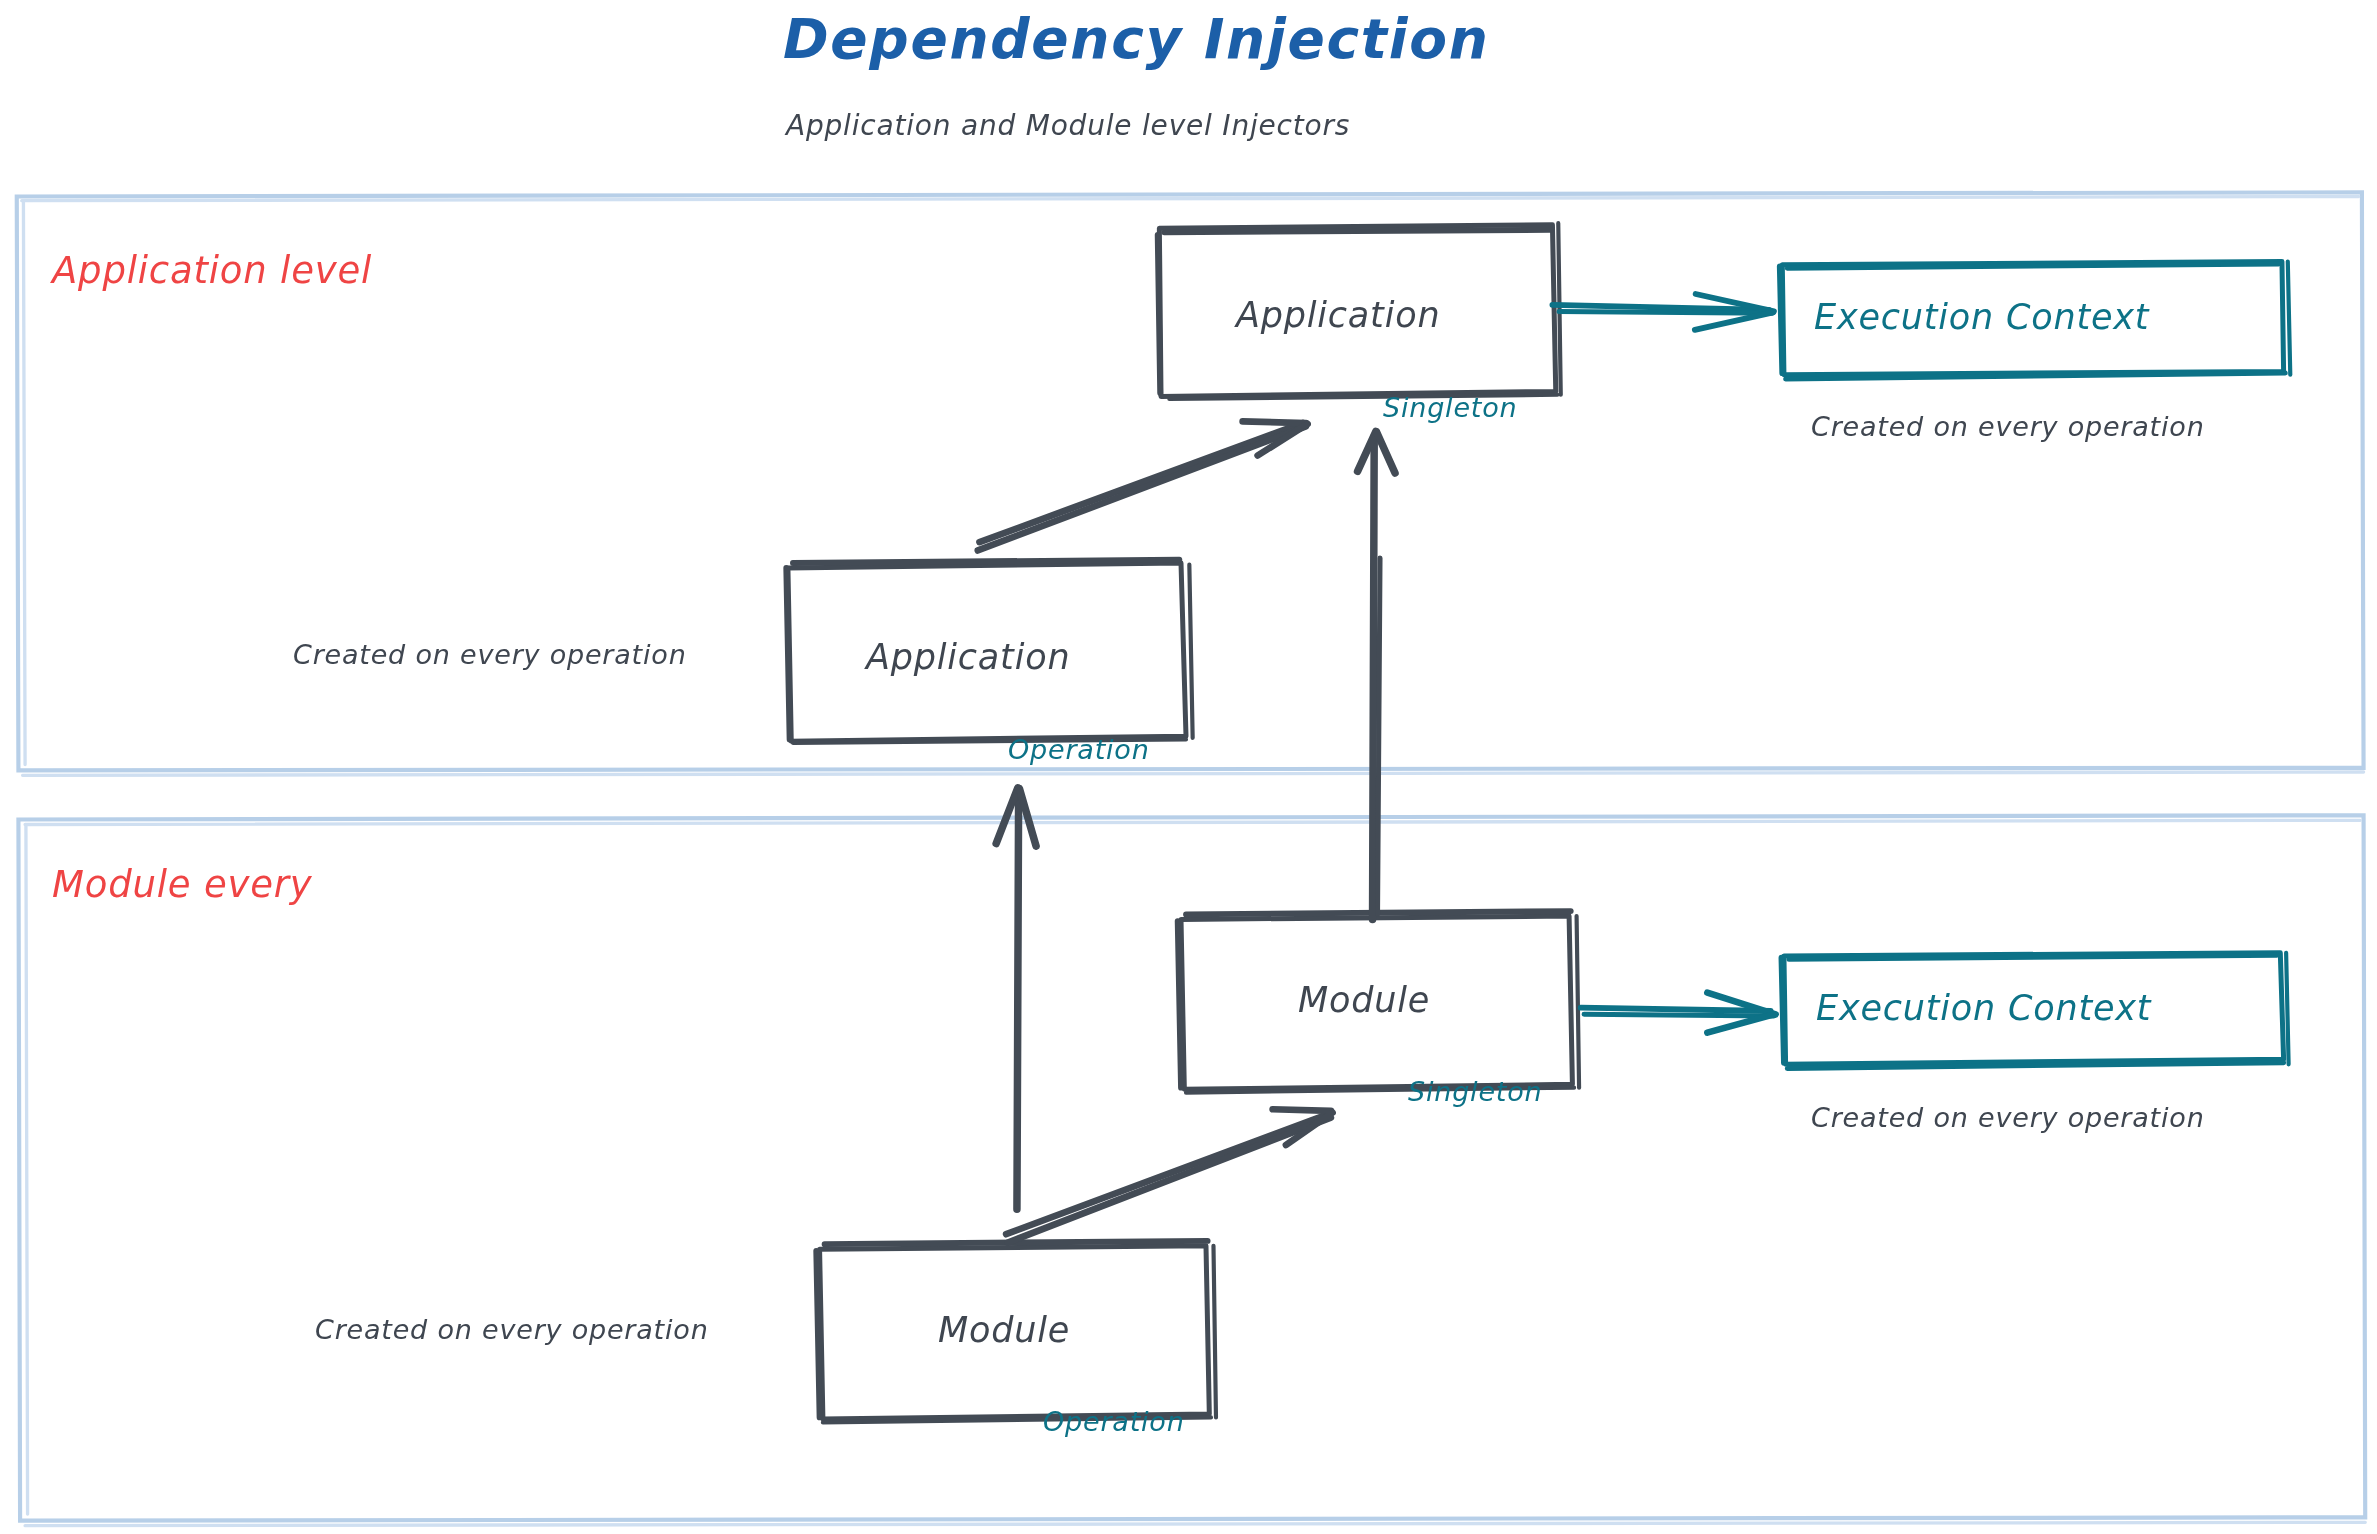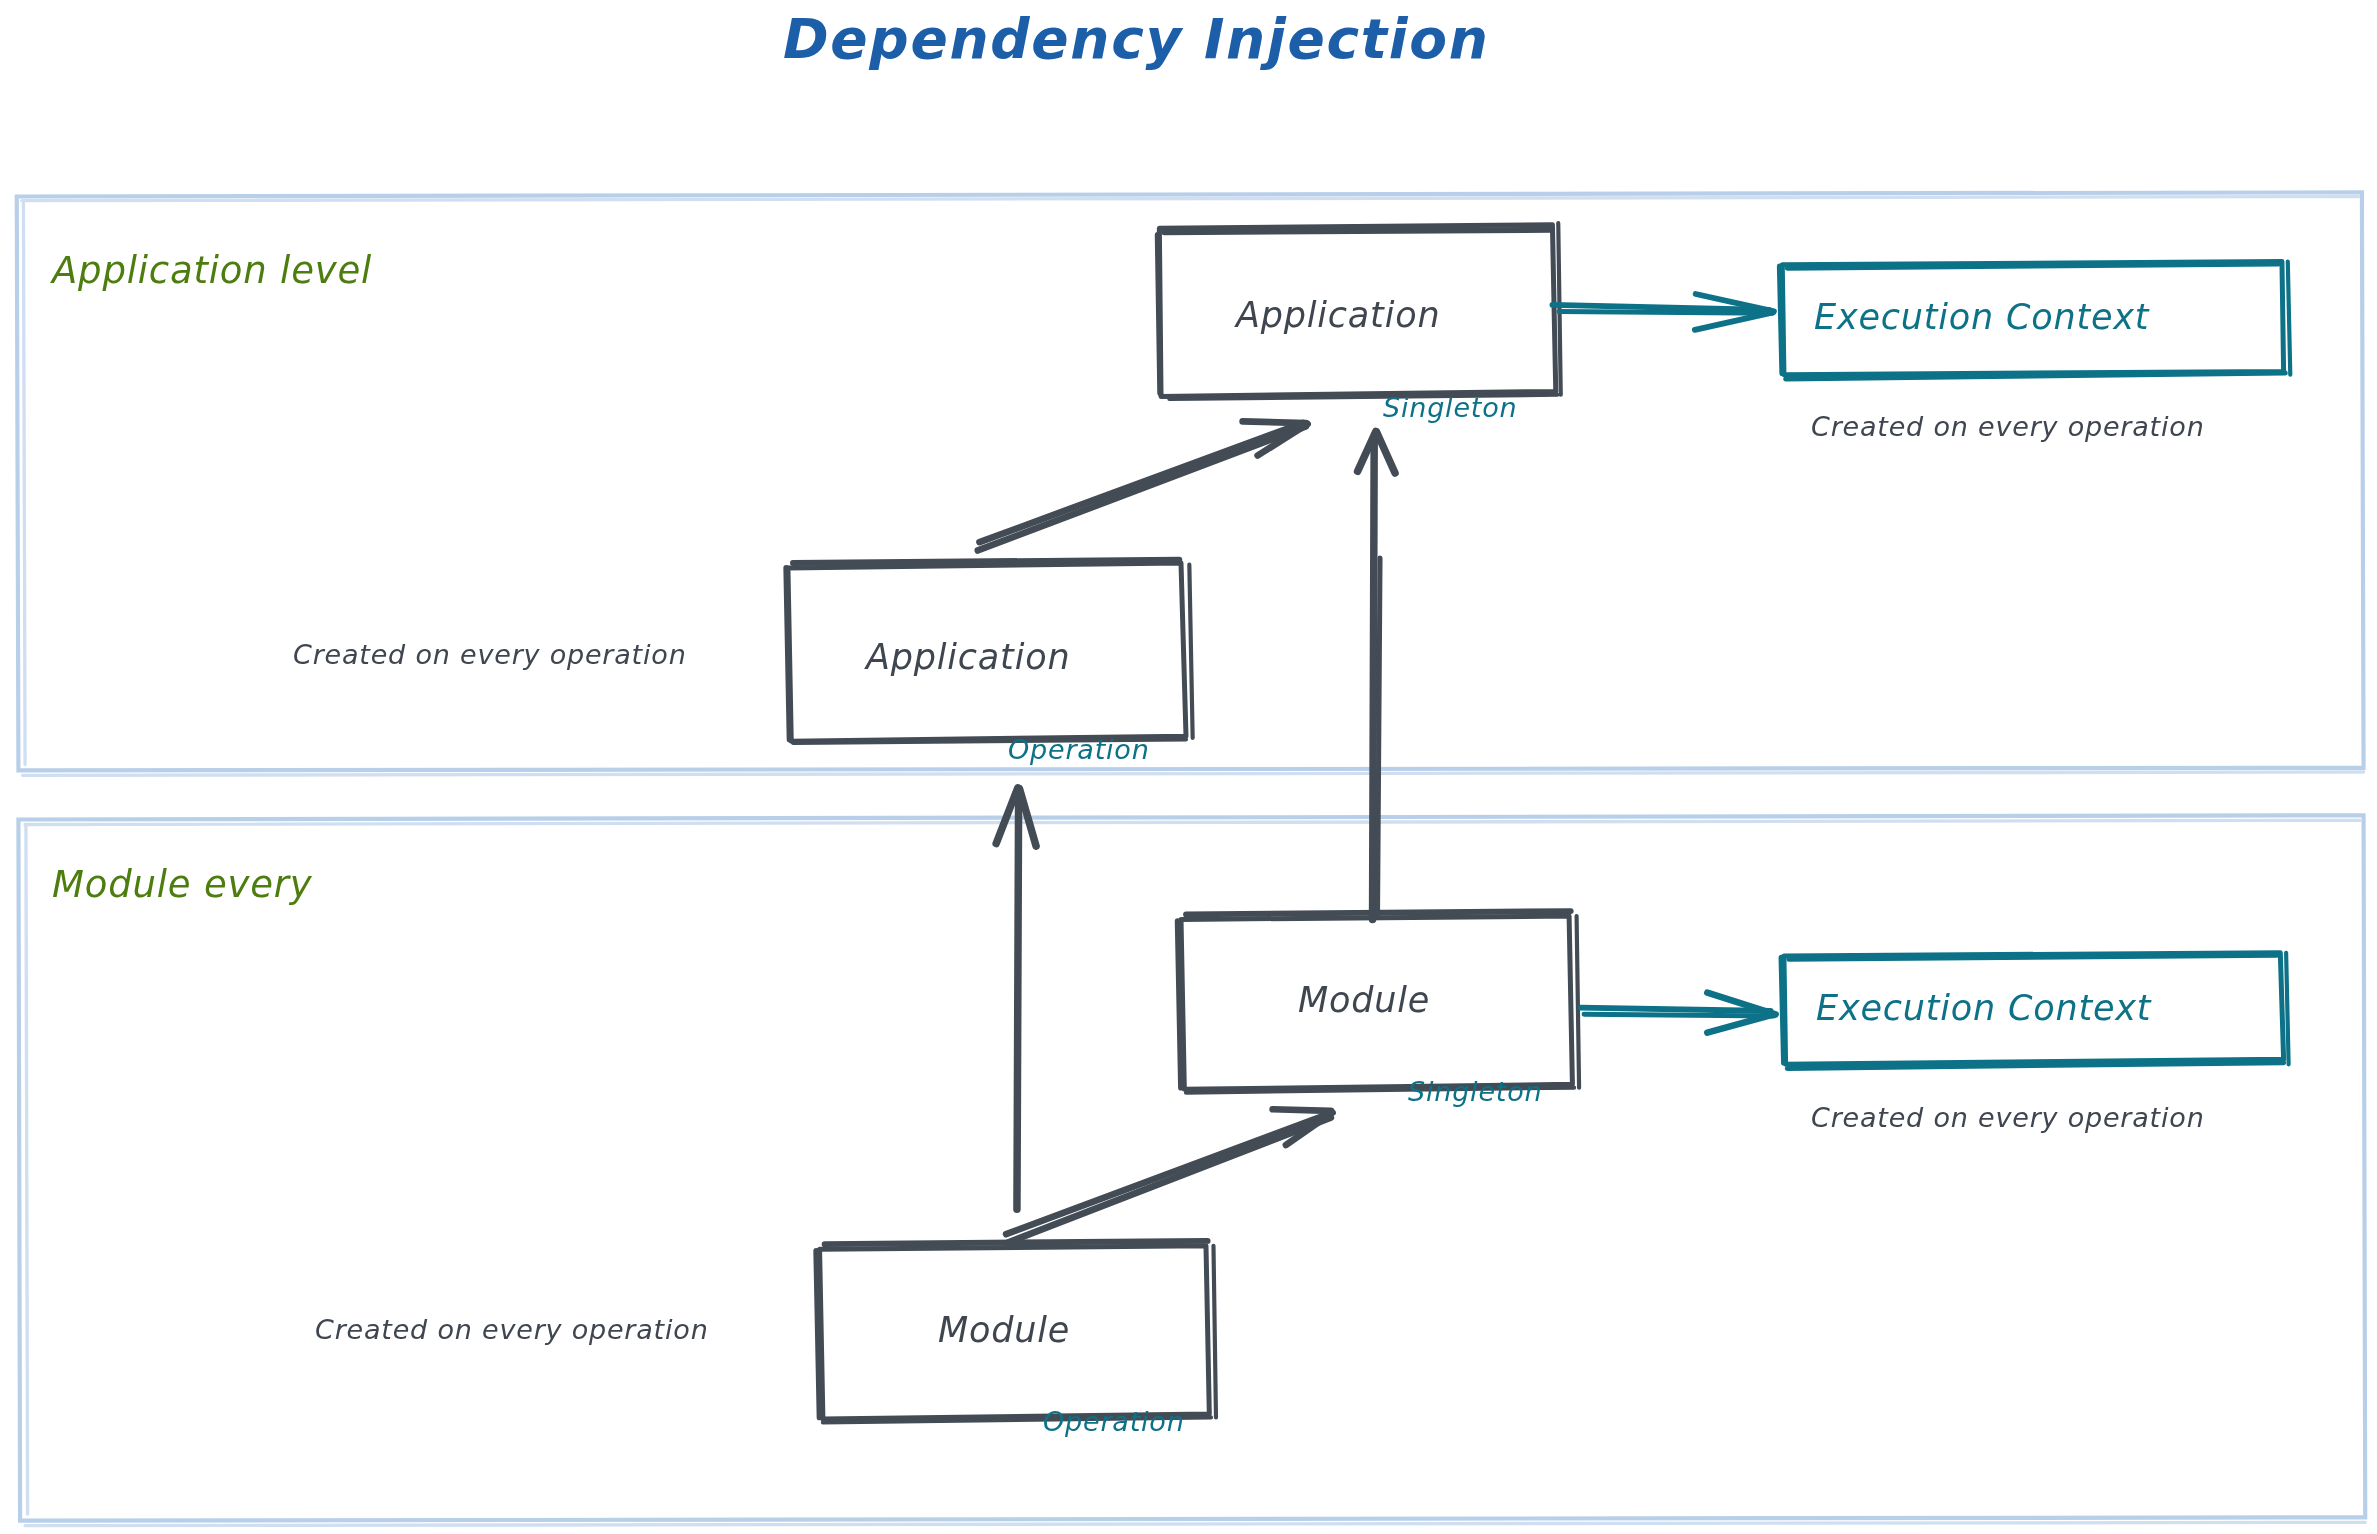--- a/index.html
+++ b/index.html
@@ -41,21 +41,21 @@
     font-weight: 600;
     letter-spacing: 1.7px;
   }
   .subtitle {
     color: #3f4650;
     font-size: 28px;
     font-style: italic;
     letter-spacing: 0.8px;
   }
   .lane-label {
-    color: #4d7c0f;
+    color: #ef4444;
     font-size: 37px;
     font-style: italic;
     letter-spacing: 0.8px;
   }
   .node-title {
     color: #3f4650;
     font-size: 35px;
     font-style: italic;
     letter-spacing: 0.8px;
   }
@@ -80,20 +80,21 @@
     letter-spacing: 0.8px;
   }
 </style>
 </head>
 <body>
 
 <div id="stage">
 
   <div class="txt title" style="left:783px; top:11.7px;">Dependency Injection</div>
 
+  <div class="txt subtitle" style="left:786px; top:112px;">Application and Module level Injectors</div>
 
   <svg class="layer" viewBox="0 0 2854 1842">
 
     <g>
       <path d="M20 236 L2836 231 L2838 922 L22 925 Z" fill="none" stroke="#b7cfe8" stroke-width="5" stroke-linecap="round"></path>
       <path d="M26 241 L2832 236" fill="none" stroke="#cfdff1" stroke-width="4" stroke-linecap="round"></path>
       <path d="M27 931 L2838 927" fill="none" stroke="#cfdff1" stroke-width="4" stroke-linecap="round"></path>
       <path d="M28 243 L30 918" fill="none" stroke="#cfdff1" stroke-width="4" stroke-linecap="round"></path>
     </g>
 

